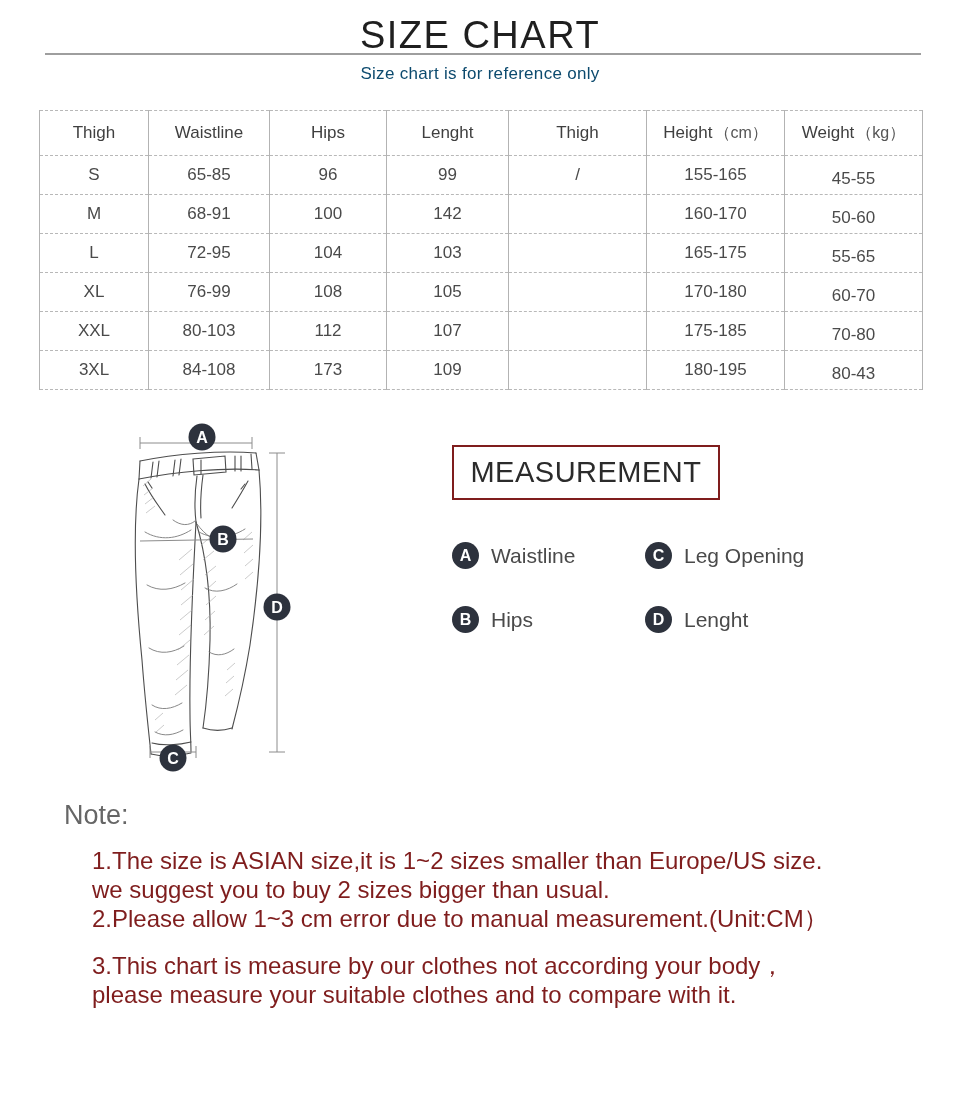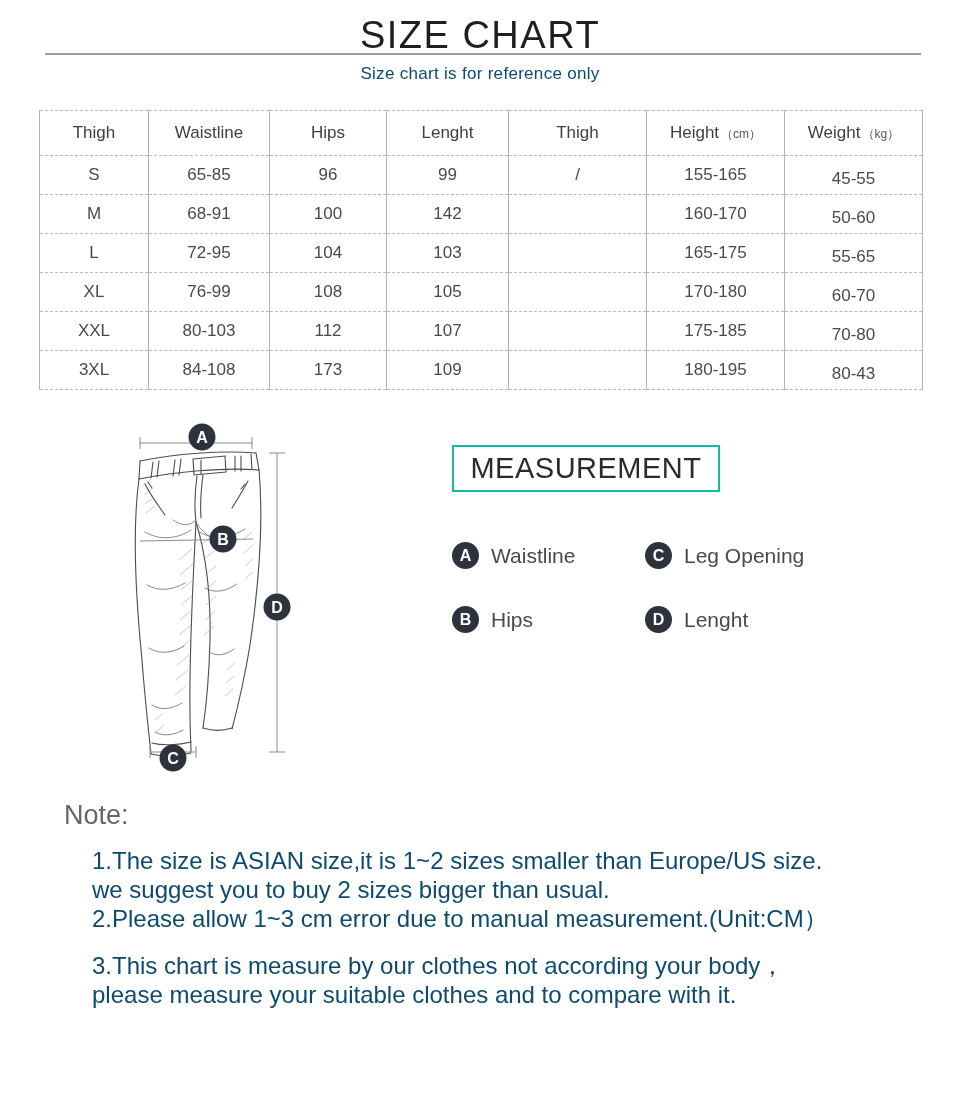--- a/index.html
+++ b/index.html
@@ -29,48 +29,48 @@
   }
   table.size-table th,table.size-table td{
     border-right:1px solid #b3b3b3;border-bottom:1px dashed #b8b8b8;
     text-align:center;vertical-align:middle;padding:0;font-weight:400;
     overflow:hidden;white-space:nowrap;
   }
   table.size-table th:last-child,table.size-table td:last-child{border-right:none;}
   table.size-table thead tr{height:45px;}
   table.size-table tbody tr{height:39px;}
   table.size-table th{font-size:17px;color:#3f3f3f;}
-  table.size-table th .hunit{font-size:12px;color:#555;padding-left:2px;}
+  table.size-table th .hunit{font-size:16px;color:#555;padding-left:2px;}
   table.size-table td:nth-child(7){vertical-align:bottom;padding-bottom:5px;}
   
   .pants-svg{position:absolute;left:115px;top:420px;width:180px;height:360px;}
   .m-box{
-    position:absolute;left:452px;top:445px;width:268px;height:47px;
-    border:2px solid #14b8a6;box-sizing:border-box;
+    position:absolute;left:452px;top:445px;width:268px;height:55px;
+    border:2px solid #7f1d1d;box-sizing:border-box;
     display:flex;align-items:center;justify-content:center;
     font-size:29px;color:#2b2b2b;letter-spacing:.5px;
   }
   .legend{
     position:absolute;left:452px;top:542px;width:430px;
     display:grid;grid-template-columns:193px auto;row-gap:37px;
   }
   .leg-item{display:flex;align-items:center;height:27px;}
   .badge{
     width:27px;height:27px;border-radius:50%;background:#2d323d;color:#ffffff;
     font-size:16px;font-weight:bold;display:flex;align-items:center;justify-content:center;
     flex:0 0 27px;
   }
   .leg-label{font-size:21px;color:#4a4a4a;margin-left:12px;}
   
   .note-heading{
     position:absolute;left:64px;top:800px;font-size:27px;color:#666666;font-weight:400;
   }
   .notes{
     position:absolute;left:92px;top:846px;width:840px;
-    font-size:24px;color:#0c4a6e;line-height:29px;
+    font-size:24px;color:#7f1d1d;line-height:29px;
   }
   .note-item{margin:0;}
   .notes .note-item:nth-child(2){}
   .notes .note-item:nth-child(3){margin-top:18px;}
 </style>
 </head>
 <body>
 
 <div class="page">
 

